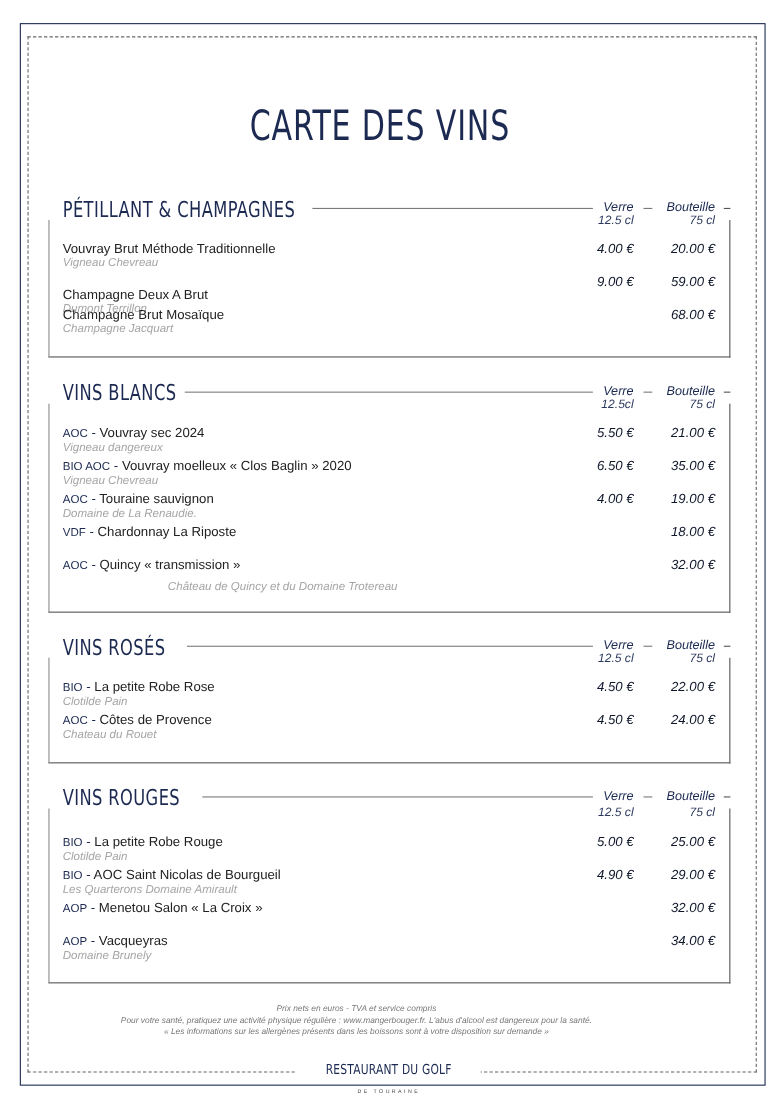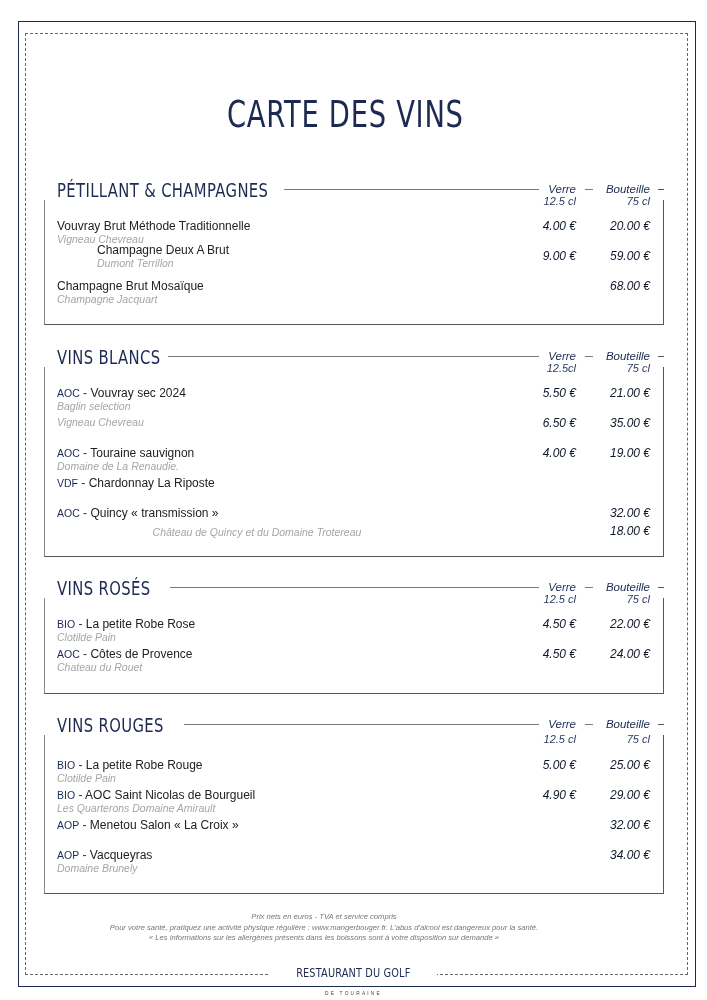--- a/index.html
+++ b/index.html
@@ -89,21 +89,21 @@
     <span class="vol">75 cl</span>
   </div>
 
   <div class="item" style="top:41px;">
     <div class="name">Vouvray Brut Méthode Traditionnelle</div>
     <div class="producer">Vigneau Chevreau</div>
   </div>
   <div class="price glass" style="top:41px;">4.00 €</div>
   <div class="price bottle" style="top:41px;">20.00 €</div>
 
-  <div class="item" style="top:65px;margin-left:40px;">
+  <div class="item" style="top:83px;">
     <div class="name">Champagne Deux A Brut</div>
     <div class="producer">Dumont Terrillon</div>
   </div>
   <div class="price glass" style="top:71px;">9.00 €</div>
   <div class="price bottle" style="top:71px;">59.00 €</div>
 
   <div class="item" style="top:101px;">
     <div class="name">Champagne Brut Mosaïque</div>
     <div class="producer">Champagne Jacquart</div>
   </div>
@@ -120,42 +120,43 @@
     <span class="lbl">Verre</span>
     <span class="vol">12.5cl</span>
   </div>
   <div class="col-head" style="left:546px;width:60px;top:5px;">
     <span class="lbl">Bouteille</span>
     <span class="vol">75 cl</span>
   </div>
 
   <div class="item" style="top:41px;">
     <div class="name"><span class="prefix">AOC</span><span class="sep"> - </span><span>Vouvray sec 2024</span></div>
-    <div class="producer">Baglin selection</div>
+    <div class="producer">Vigneau dangereux</div>
   </div>
   <div class="price glass" style="top:41px;">5.50 €</div>
   <div class="price bottle" style="top:41px;">21.00 €</div>
 
   <div class="item" style="top:71px;">
+    <div class="name"><span class="prefix">BIO AOC</span><span class="sep"> - </span><span>Vouvray moelleux « Clos Baglin » 2020</span></div>
     <div class="producer">Vigneau Chevreau</div>
   </div>
   <div class="price glass" style="top:71px;">6.50 €</div>
   <div class="price bottle" style="top:71px;">35.00 €</div>
 
   <div class="item" style="top:101px;">
     <div class="name"><span class="prefix">AOC</span><span class="sep"> - </span><span>Touraine sauvignon</span></div>
     <div class="producer">Domaine de La Renaudie.</div>
   </div>
   <div class="price glass" style="top:101px;">4.00 €</div>
   <div class="price bottle" style="top:101px;">19.00 €</div>
 
   <div class="item" style="top:131px;">
     <div class="name"><span class="prefix">VDF</span><span class="sep"> - </span><span>Chardonnay La Riposte</span></div>
   </div>
-  <div class="price bottle" style="top:131px;margin-top:48px;">18.00 €</div>
+  <div class="price bottle" style="top:131px;">18.00 €</div>
 
   <div class="item" style="top:161px;">
     <div class="name"><span class="prefix">AOC</span><span class="sep"> - </span><span>Quincy « transmission »</span></div>
     <div class="producer" style="margin-top:6px;text-align:center;">Château de Quincy et du Domaine Trotereau</div>
   </div>
   <div class="price bottle" style="top:161px;">32.00 €</div>
 </div>
 
 <div class="section" style="top:576px;height:118px;">
   <div class="box" style="top:22px;"></div>

